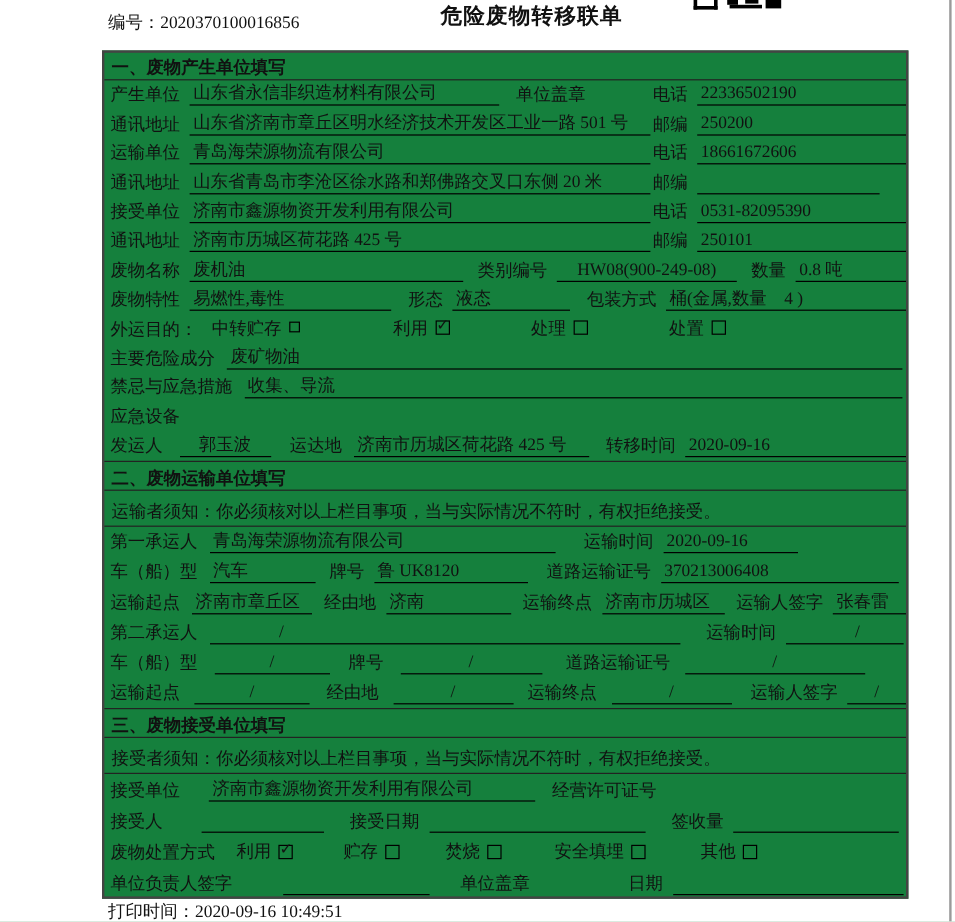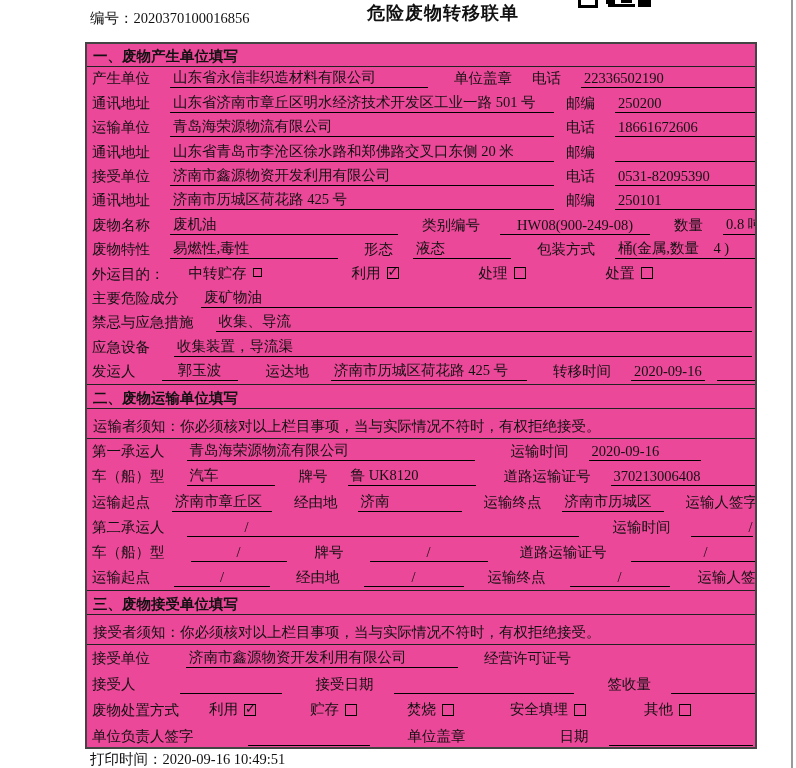--- a/index.html
+++ b/index.html
@@ -11,29 +11,29 @@
          font-family:"Liberation Sans","DejaVu Sans",sans-serif;}
   .qr{position:absolute;top:0;left:578px;width:74px;height:8px;}
   .qr div{position:absolute;background:#000;}
   .qr .q1{left:0;top:0;width:20px;height:8px;background:transparent;border:3px solid #000;border-top:none;box-sizing:border-box;}
   .qr .q2{left:28px;top:0;width:9px;height:4px;}
   .qr .q3{left:30px;top:4px;width:27px;height:3px;}
   .qr .q4{left:43px;top:0;width:11px;height:3px;}
   .qr .q5{left:60px;top:0;width:13px;height:7px;}
   .edge{position:absolute;top:0;right:3px;width:2px;height:768px;background:#9a9a9a;}
   .form{position:absolute;left:85px;top:42px;width:672px;height:707px;border:2px solid #444;
-        box-sizing:border-box;display:flex;flex-direction:column;background:#ec4899;}
+        box-sizing:border-box;display:flex;flex-direction:column;background:#15803d;}
   .sechead{flex:0 0 21px;box-sizing:border-box;border-bottom:1px solid #222;
            font-family:"Liberation Sans","DejaVu Sans",sans-serif;font-weight:bold;
            font-size:14.5px;padding:3px 0 0 6px;}
   .sechead.mid{flex:0 0 24px;border-top:1px solid #222;padding-top:4px;}
   .notice{flex:0 0 30px;box-sizing:border-box;border-bottom:1px solid #222;
           font-size:14.5px;padding:8px 0 0 6px;}
   .row{display:flex;align-items:flex-end;padding:0 0 3px 5px;box-sizing:border-box;
-       font-size:14.5px;overflow:hidden;gap:12px;}
+       font-size:14.5px;overflow:hidden;}
   .rs1{flex:0 0 24.4px;}
   .rs2{flex:0 0 25.2px;}
   .rs3{flex:0 0 26px;}
   .lb{white-space:nowrap;flex:0 0 auto;}
   .u{border-bottom:1px solid #000;white-space:nowrap;overflow:hidden;flex:0 0 auto;
      padding:0 3px;box-sizing:border-box;}
   .fx{flex:1 1 auto;}
   .ctr{text-align:center;}
   .sl{padding-left:58px;}
   .spacer{flex:1 1 auto;}
@@ -149,21 +149,20 @@
     <span class="u fx" style="margin-left:10px;margin-right:3px">废矿物油</span>
   </div>
 
   <div class="row rs1">
     <span class="lb">禁忌与应急措施</span>
     <span class="u fx" style="margin-left:10px;margin-right:3px">收集、导流</span>
   </div>
 
   <div class="row rs1">
     <span class="lb">应急设备</span>
-    <span class="u fx" style="margin-left:12px;margin-right:3px">收集装置，导流渠</span>
   </div>
 
   <div class="row rs1">
     <span class="lb">发运人</span>
     <span class="u ctr" style="width:76px;margin-left:14px">郭玉波</span>
     <span class="lb" style="margin-left:16px">运达地</span>
     <span class="u" style="width:196px;margin-left:10px">济南市历城区荷花路 425 号</span>
     <span class="lb" style="margin-left:14px">转移时间</span>
     <span class="u" style="margin-left:8px" class2="">2020-09-16</span>
     <span class="u fx"></span>

